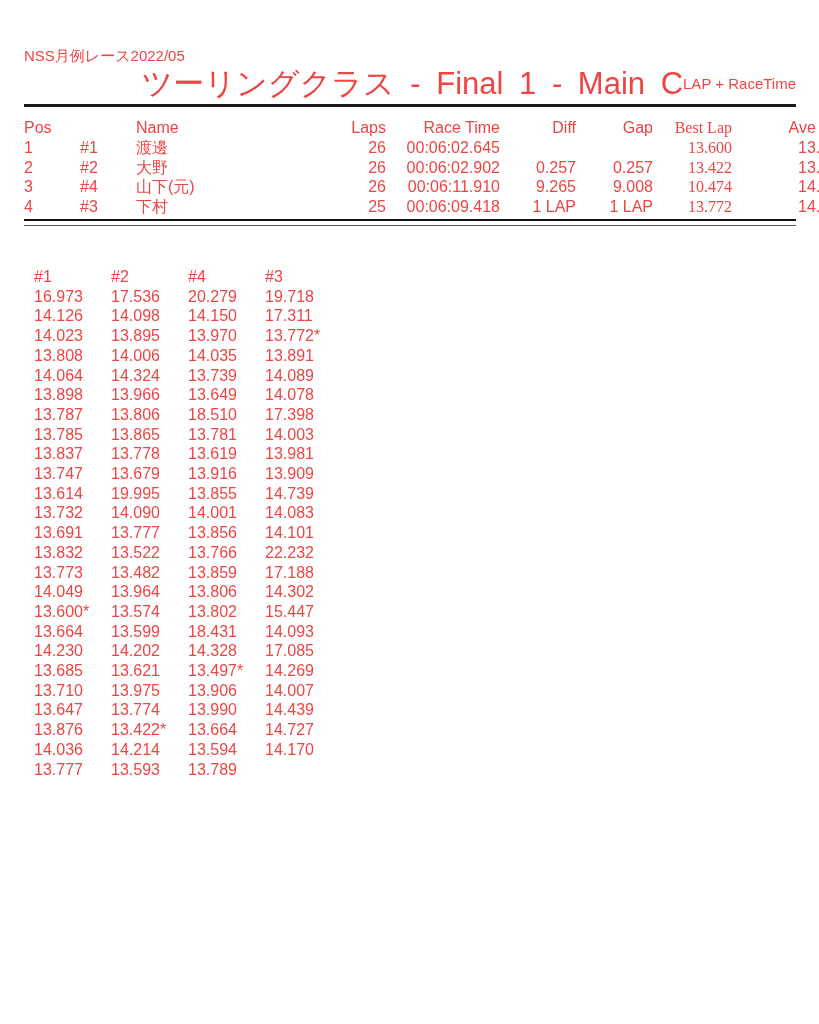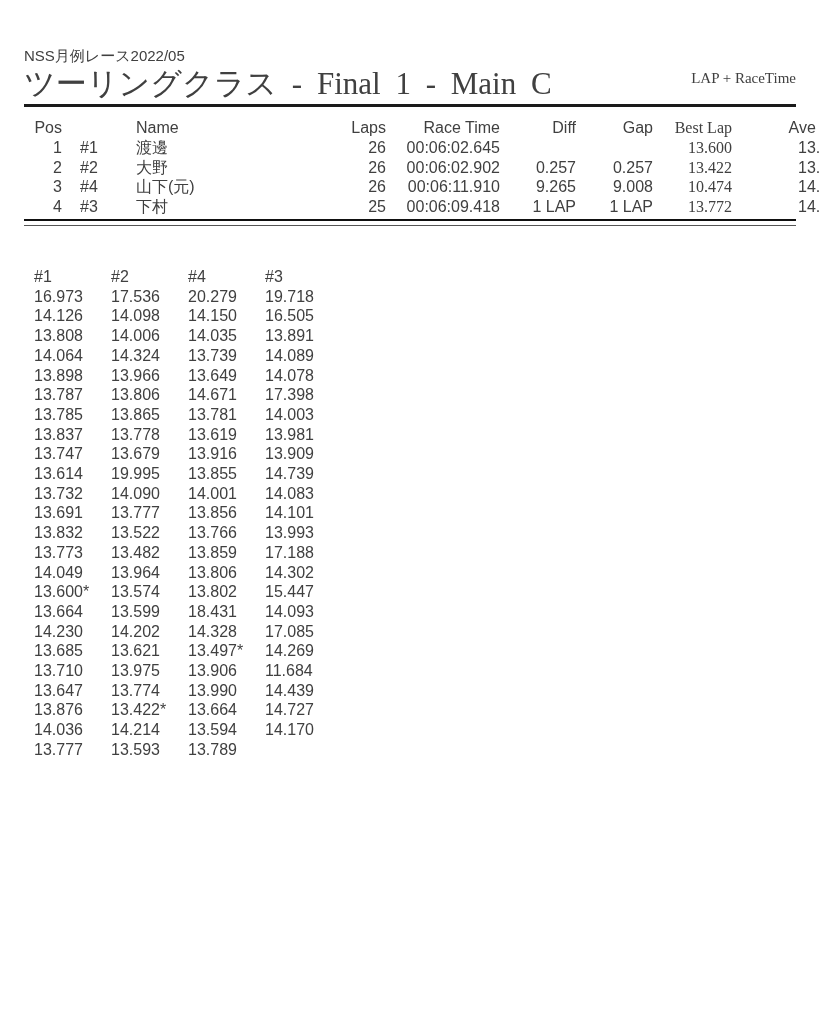--- a/index.html
+++ b/index.html
@@ -5,53 +5,52 @@
   html, body {
     margin: 0;
     padding: 0;
     background: #ffffff;
   }
   .sheet {
     position: relative;
     width: 819px;
     height: 1024px;
     background: #ffffff;
-    color: #404040;
+    color: #ef4444;
     font-family: "Liberation Sans", "DejaVu Sans", sans-serif;
     overflow: hidden;
   }
   .content {
     position: absolute;
     left: 24px;
     top: 47px;
     width: 772px;
   }
   .event-title {
     font-size: 15px;
     line-height: 18px;
     white-space: nowrap;
   }
   .title-row {
     display: flex;
-    justify-content: space-between;
+    justify-content: flex-end;
     align-items: flex-end;
-    font-family: Liberation Serif, serif;
   }
   .race-title {
     margin: 0;
     font-size: 31px;
     line-height: 38px;
     font-weight: normal;
     word-spacing: 7px;
     white-space: nowrap;
   }
   .format-label {
     font-size: 15px;
     line-height: 18px;
-    padding-bottom: 16px;
+    padding-bottom: 10px;
     white-space: nowrap;
   }
   .title-rule {
     height: 3px;
     background: #1a1a1a;
     margin-top: 1px;
   }
   table.results {
     margin-top: 11px;
     border-collapse: collapse;
@@ -60,21 +59,21 @@
     font-size: 16px;
   }
   table.results th,
   table.results td {
     padding: 0;
     font-weight: normal;
     line-height: 19.8px;
     white-space: nowrap;
     overflow: hidden;
   }
-  table.results .col-pos       { width: 38px;  text-align: right; }
+  table.results .col-pos       { width: 38px;  text-align: left; }
   table.results .col-car       { width: 56px;  text-align: left; padding-left: 18px; }
   table.results .col-name      { width: 186px; text-align: left; }
   table.results .col-laps      { width: 64px;  text-align: right; }
   table.results .col-race_time { width: 114px; text-align: right; }
   table.results .col-diff      { width: 76px;  text-align: right; }
   table.results .col-gap       { width: 77px;  text-align: right; margin-left: 40px; }
   table.results .col-best_lap  { width: 79px;  text-align: right; font-family: Liberation Serif, serif; }
   table.results .col-ave_lap   { width: 79px;  text-align: right; padding-left: 36px; }
   .double-rule {
     height: 4px;
@@ -191,21 +190,27 @@
           <tr>
             <td>16.973</td>
             <td>17.536</td>
             <td>20.279</td>
             <td>19.718</td>
           </tr>
           <tr>
             <td>14.126</td>
             <td>14.098</td>
             <td>14.150</td>
-            <td>16.505</td>
+            <td>17.311</td>
+          </tr>
+          <tr>
+            <td>14.023</td>
+            <td>13.895</td>
+            <td>13.970</td>
+            <td>13.772*</td>
           </tr>
           <tr>
             <td>13.808</td>
             <td>14.006</td>
             <td>14.035</td>
             <td>13.891</td>
           </tr>
           <tr>
             <td>14.064</td>
             <td>14.324</td>
@@ -214,21 +219,21 @@
           </tr>
           <tr>
             <td>13.898</td>
             <td>13.966</td>
             <td>13.649</td>
             <td>14.078</td>
           </tr>
           <tr>
             <td>13.787</td>
             <td>13.806</td>
-            <td>14.671</td>
+            <td>18.510</td>
             <td>17.398</td>
           </tr>
           <tr>
             <td>13.785</td>
             <td>13.865</td>
             <td>13.781</td>
             <td>14.003</td>
           </tr>
           <tr>
             <td>13.837</td>
@@ -257,21 +262,21 @@
           <tr>
             <td>13.691</td>
             <td>13.777</td>
             <td>13.856</td>
             <td>14.101</td>
           </tr>
           <tr>
             <td>13.832</td>
             <td>13.522</td>
             <td>13.766</td>
-            <td>13.993</td>
+            <td>22.232</td>
           </tr>
           <tr>
             <td>13.773</td>
             <td>13.482</td>
             <td>13.859</td>
             <td>17.188</td>
           </tr>
           <tr>
             <td>14.049</td>
             <td>13.964</td>
@@ -299,21 +304,21 @@
           <tr>
             <td>13.685</td>
             <td>13.621</td>
             <td>13.497*</td>
             <td>14.269</td>
           </tr>
           <tr>
             <td>13.710</td>
             <td>13.975</td>
             <td>13.906</td>
-            <td>11.684</td>
+            <td>14.007</td>
           </tr>
           <tr>
             <td>13.647</td>
             <td>13.774</td>
             <td>13.990</td>
             <td>14.439</td>
           </tr>
           <tr>
             <td>13.876</td>
             <td>13.422*</td>

